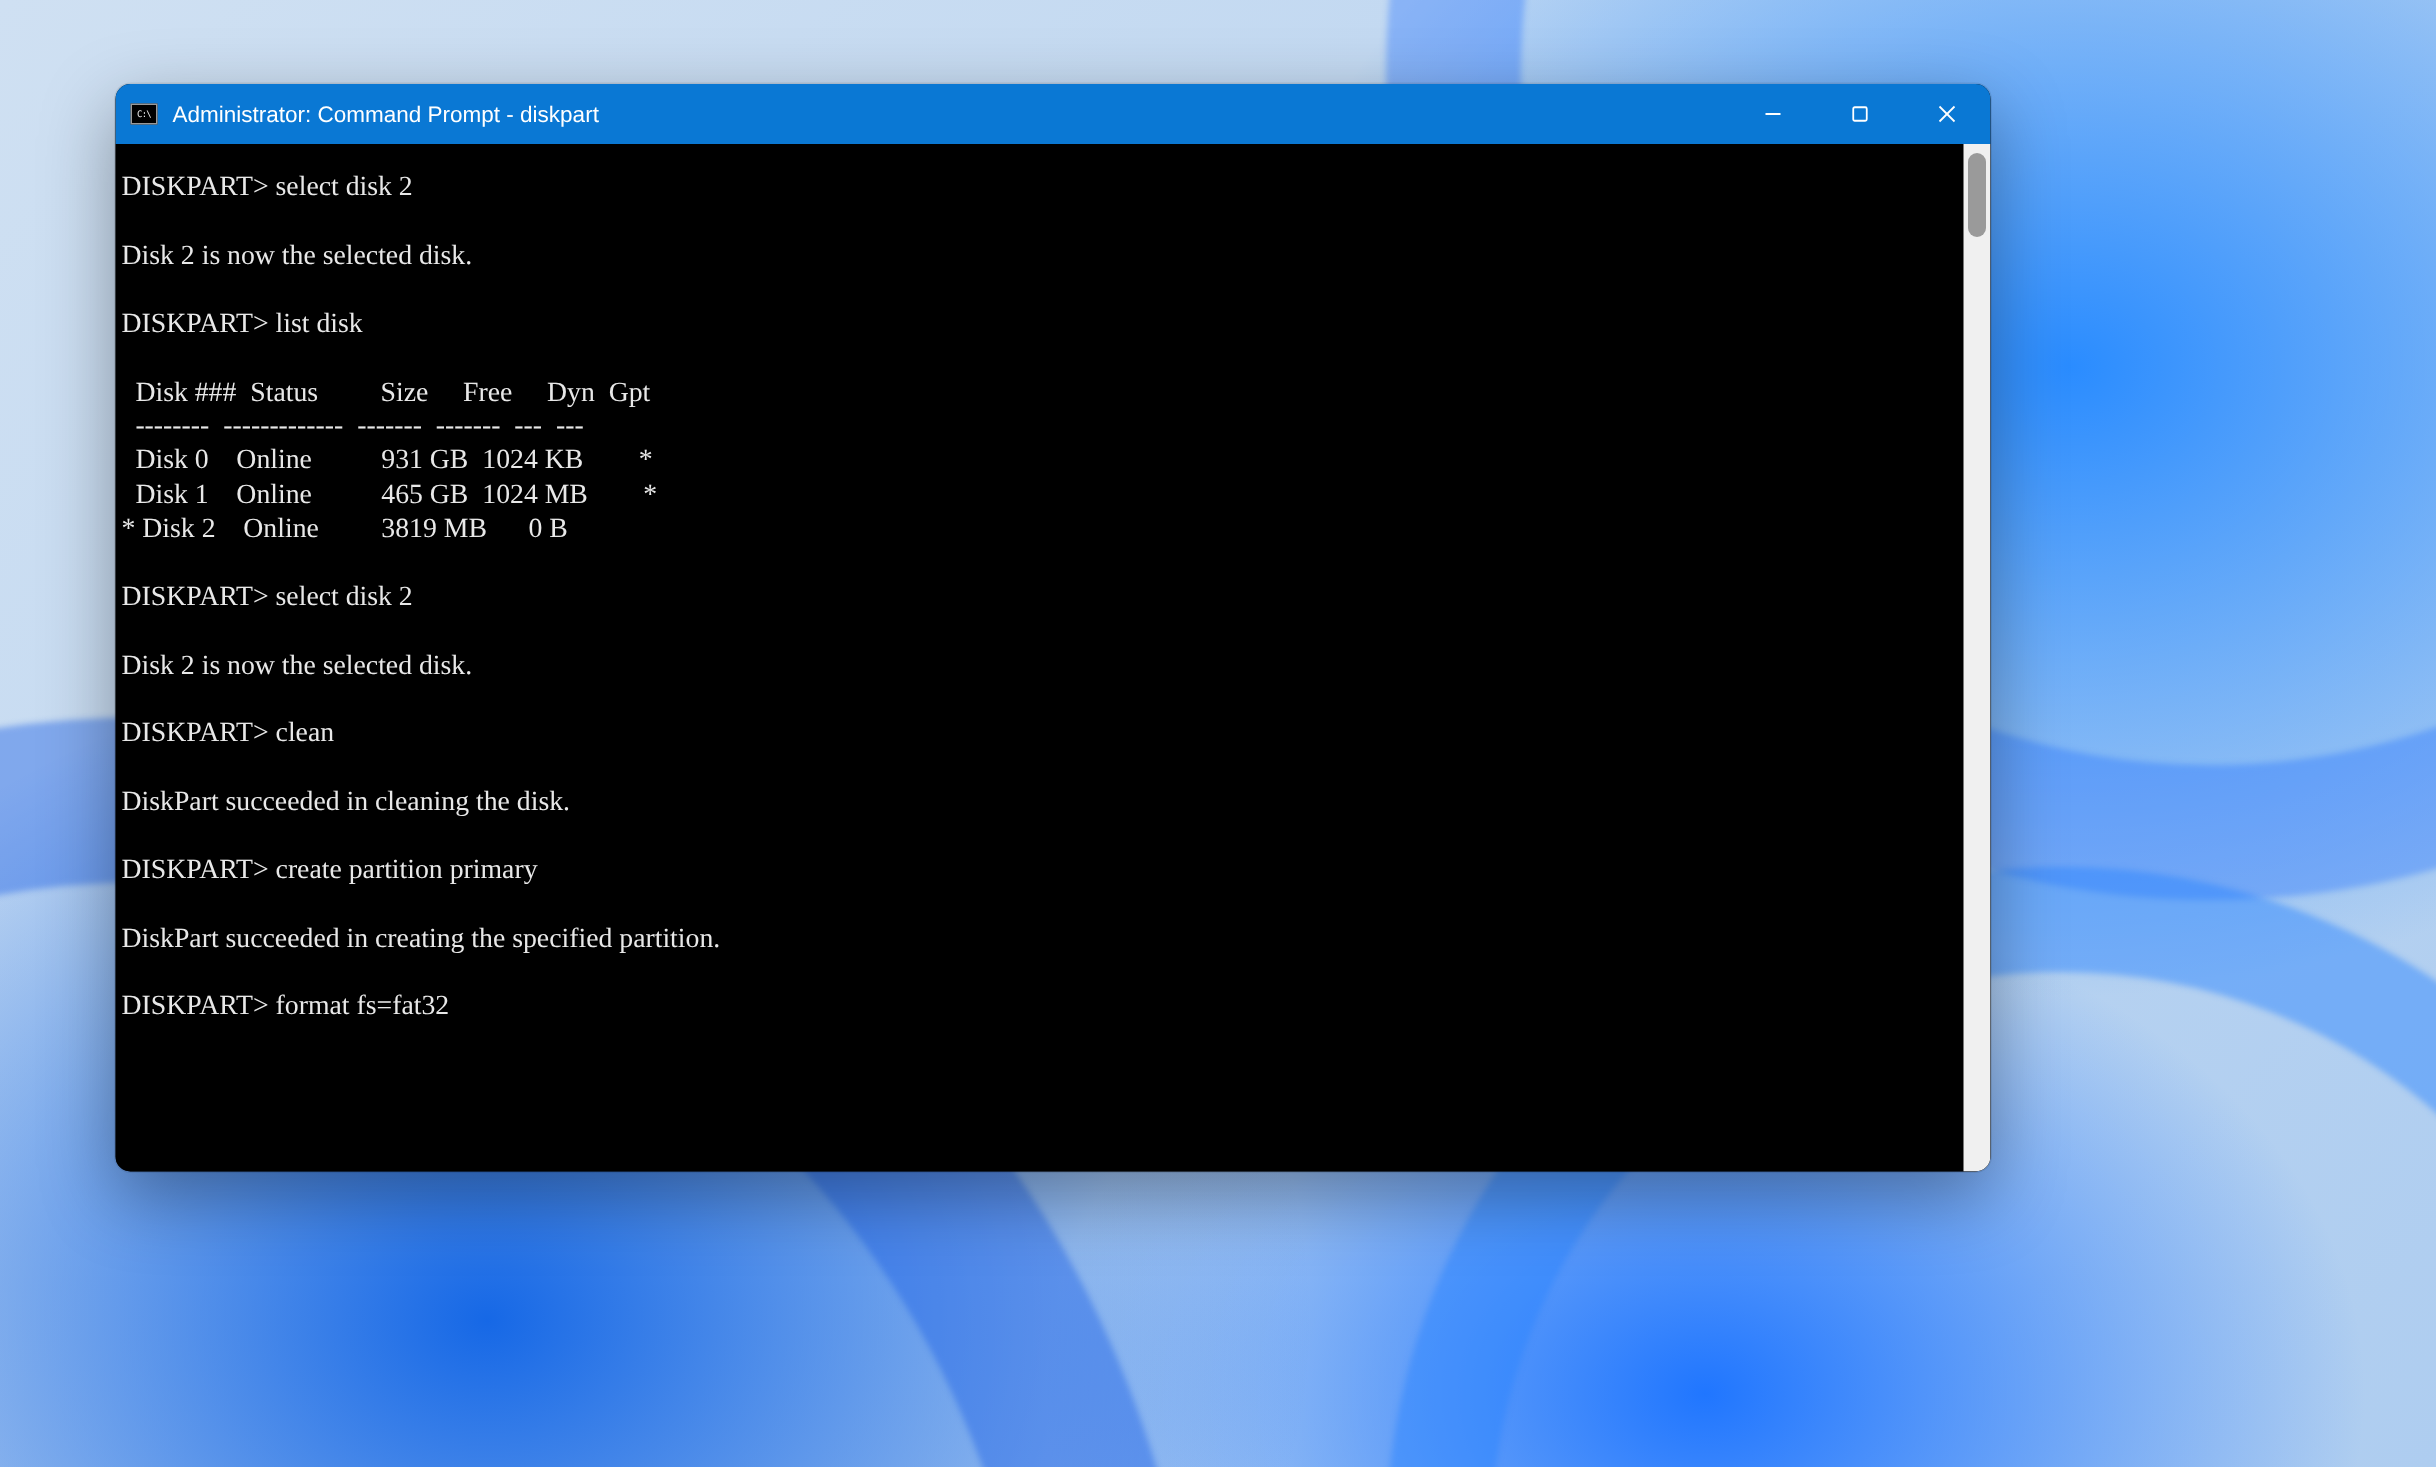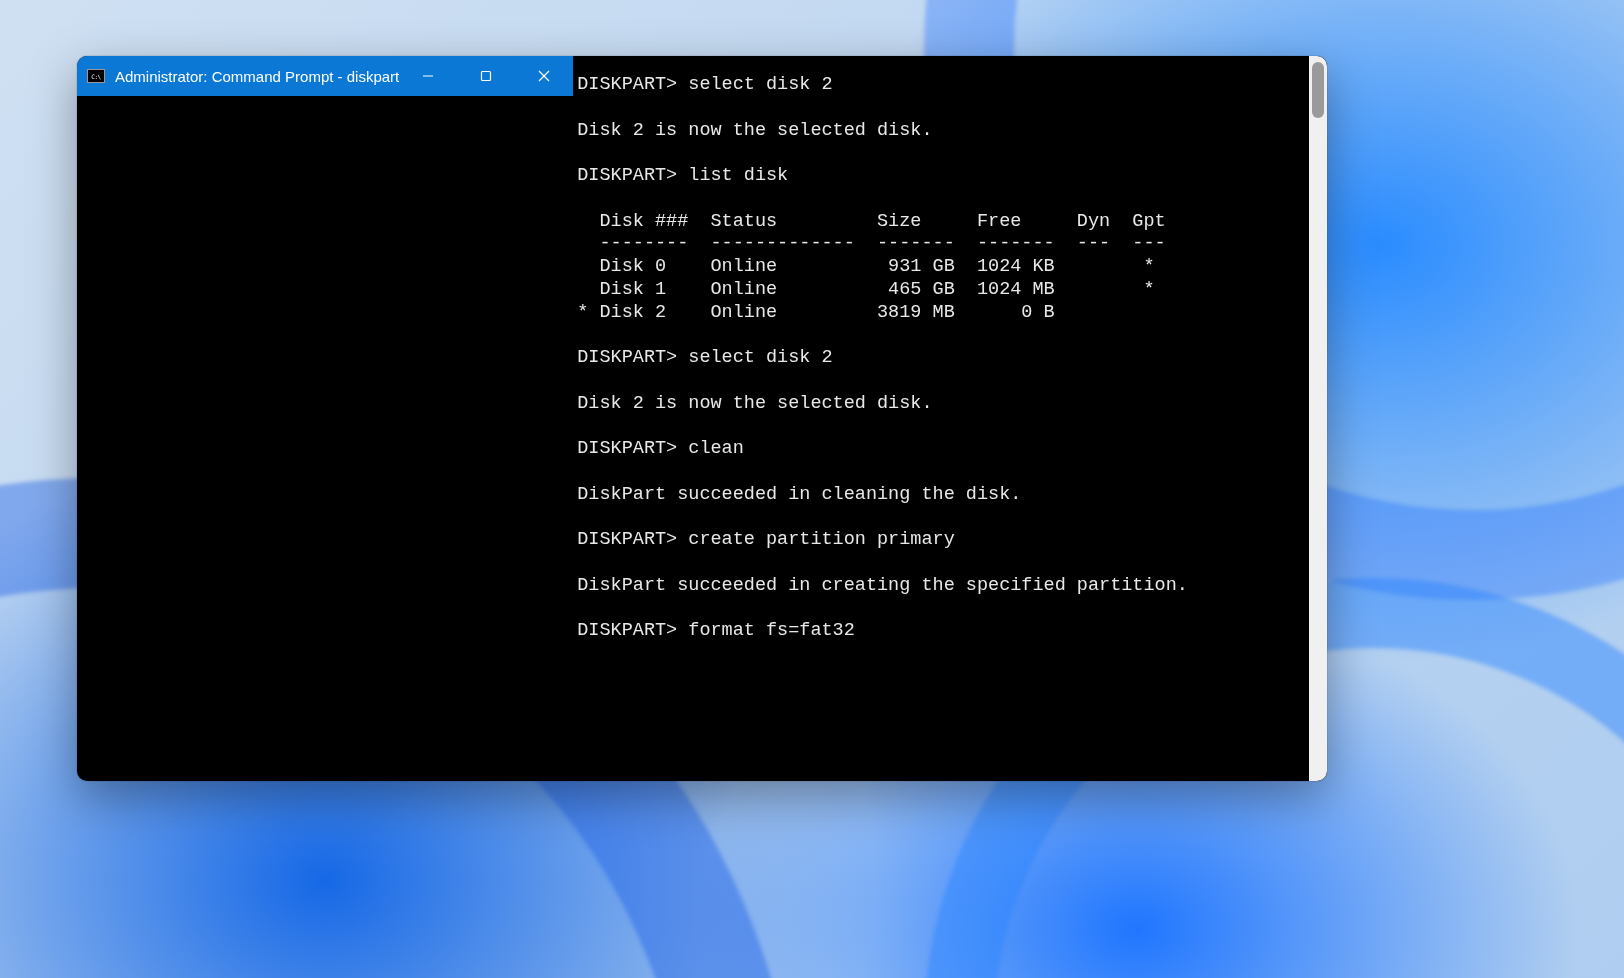--- a/index.html
+++ b/index.html
@@ -33,21 +33,21 @@
       position: absolute;
       left: 77px;
       top: 56px;
       width: 1250px;
       height: 725px;
       border-radius: 10px;
       overflow: hidden;
       box-shadow: 0 16px 48px rgba(0,0,0,0.35), 0 0 0 1px rgba(0,0,0,0.08);
       background: #000;
       display: flex;
-      flex-direction: row;
+      flex-direction: column;
     }
     .titlebar {
       height: 40px;
       background: #0a78d4;
       display: flex;
       align-items: center;
       padding-left: 10px;
       color: #fff;
       font-size: 15px;
       user-select: none;
@@ -85,21 +85,21 @@
     .win-btn svg { width: 12px; height: 12px; stroke: #fff; stroke-width: 1.2; fill: none; }
     .terminal-wrap {
       flex: 1;
       display: flex;
       background: #000;
     }
     .terminal {
       flex: 1;
       padding: 18px 0 18px 4px;
       color: #e8e8e8;
-      font-family: Liberation Mono, monospace;
+      font-family: Liberation Serif, serif;
       font-size: 18.5px;
       line-height: 1.23;
       white-space: pre;
       overflow: hidden;
     }
     .scrollbar {
       width: 18px;
       background: #f0f0f0;
       position: relative;
     }

